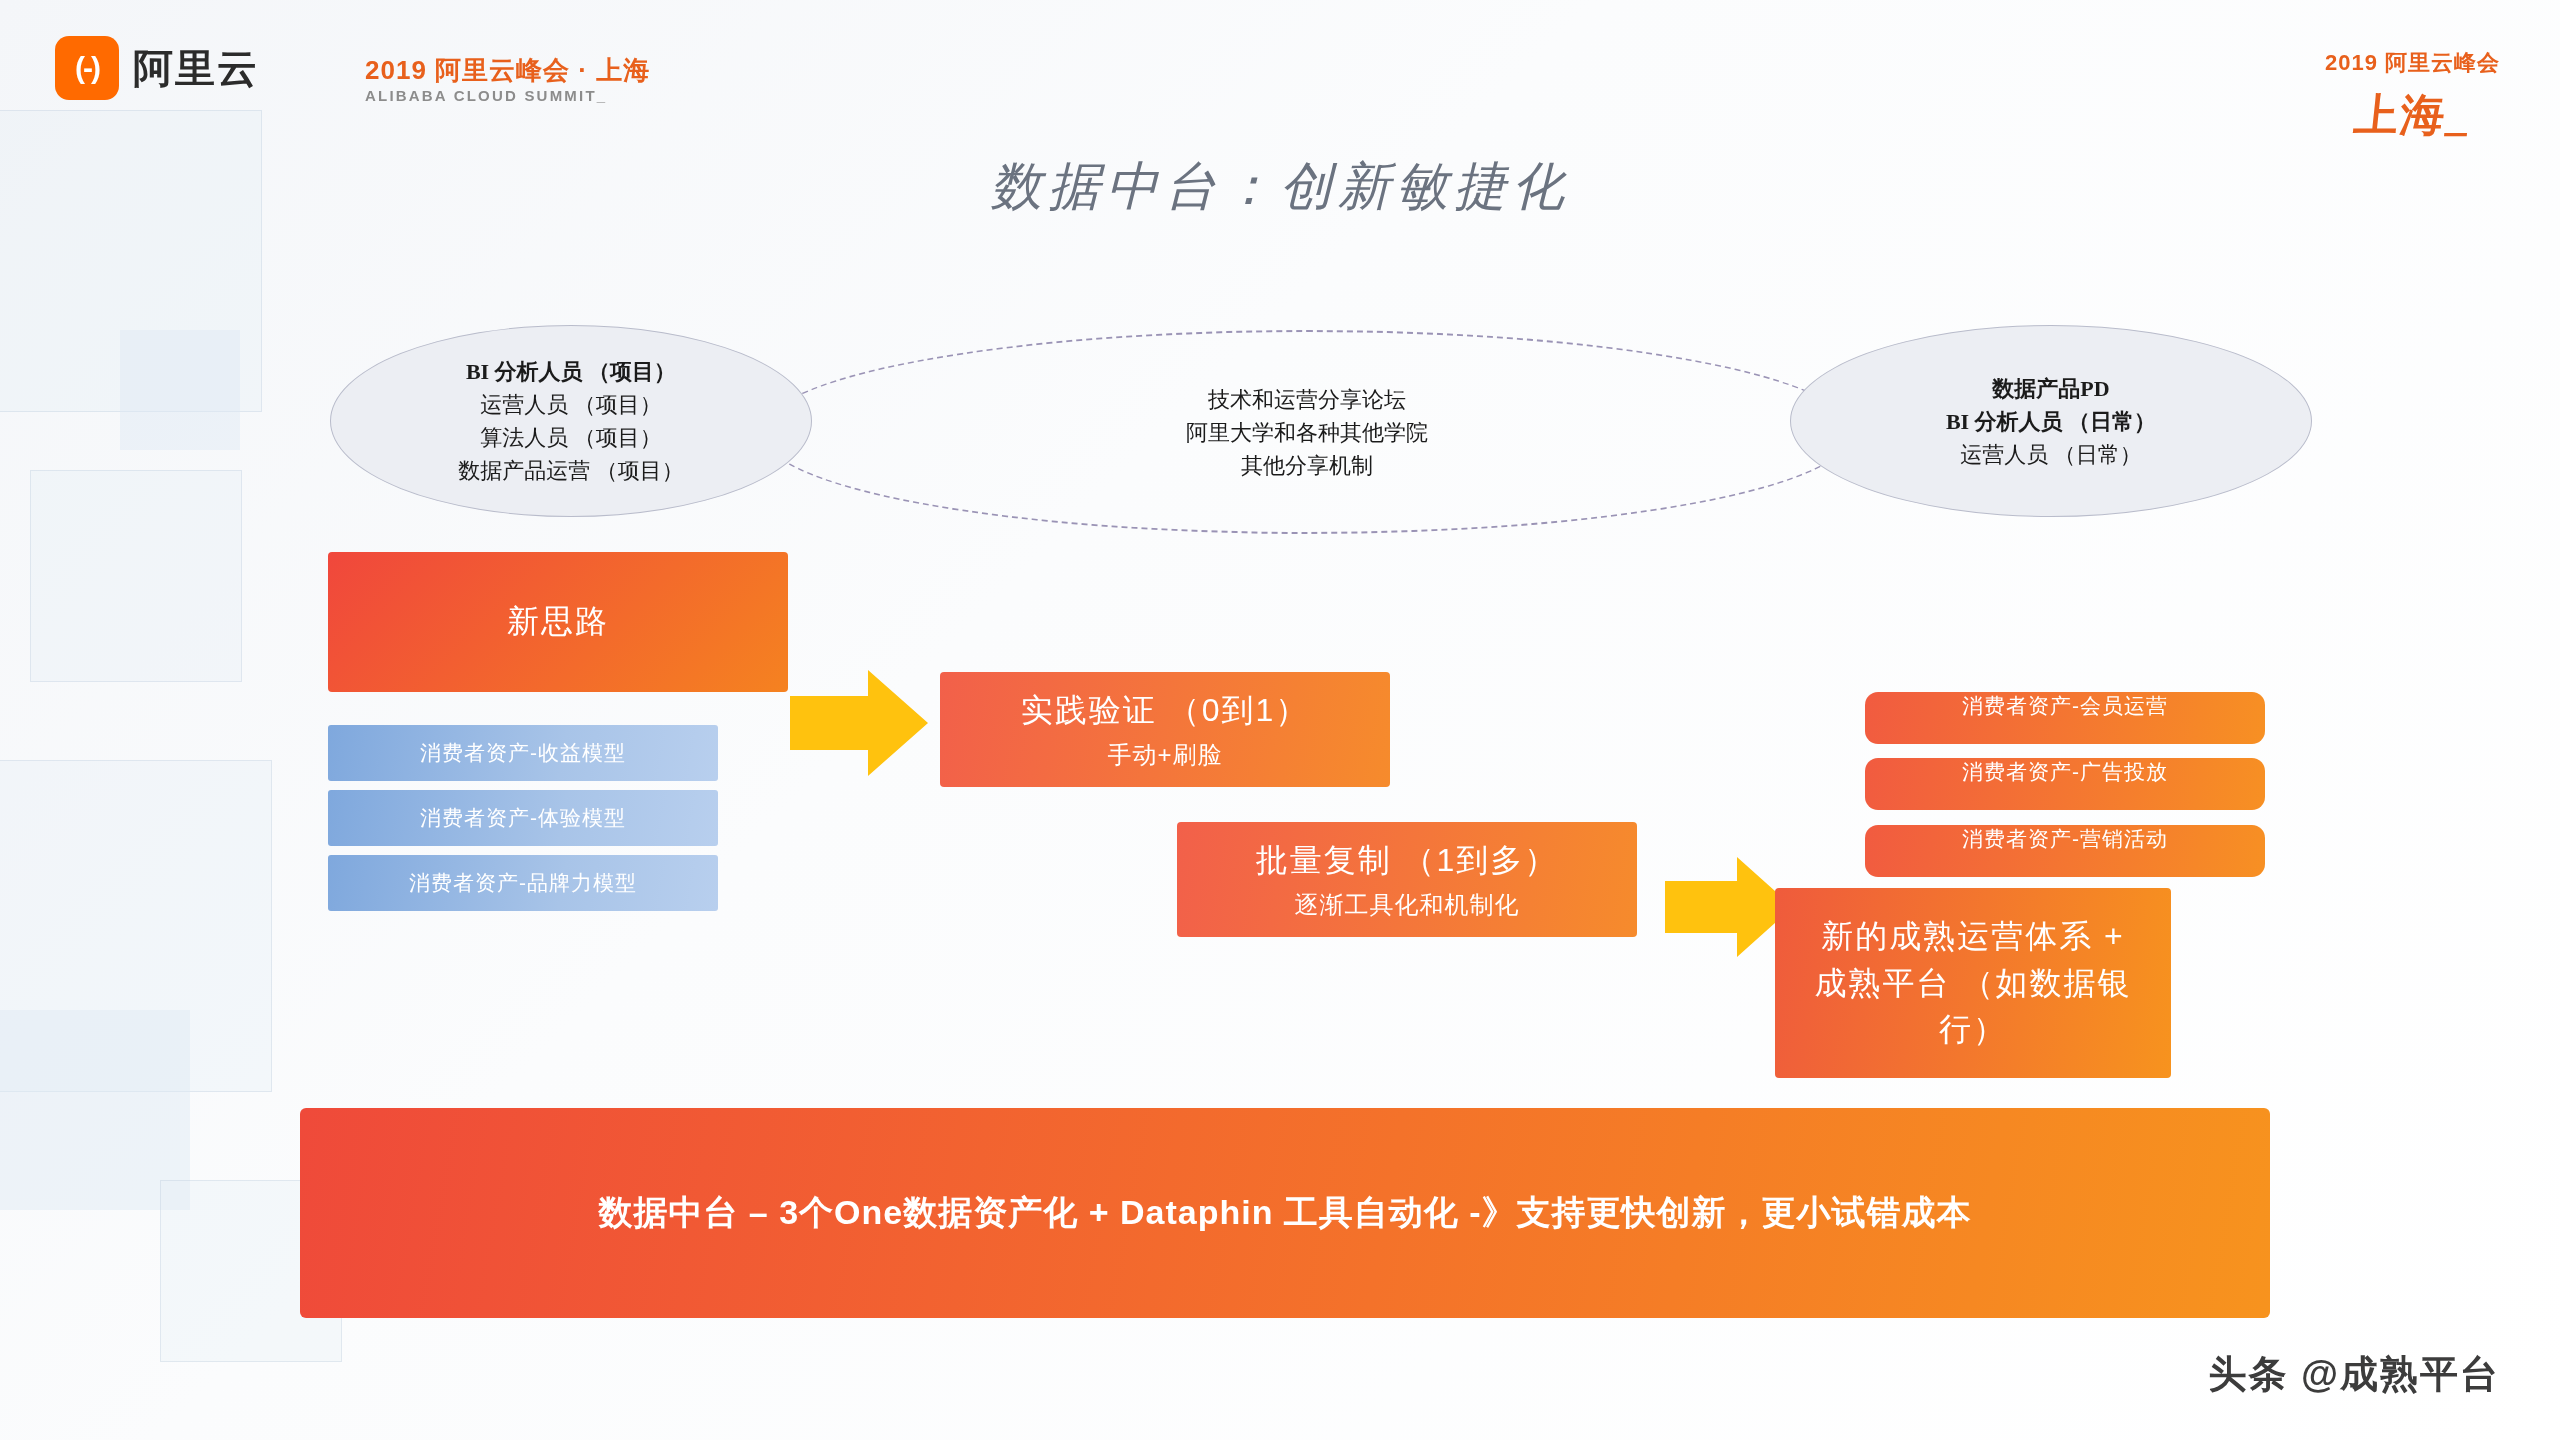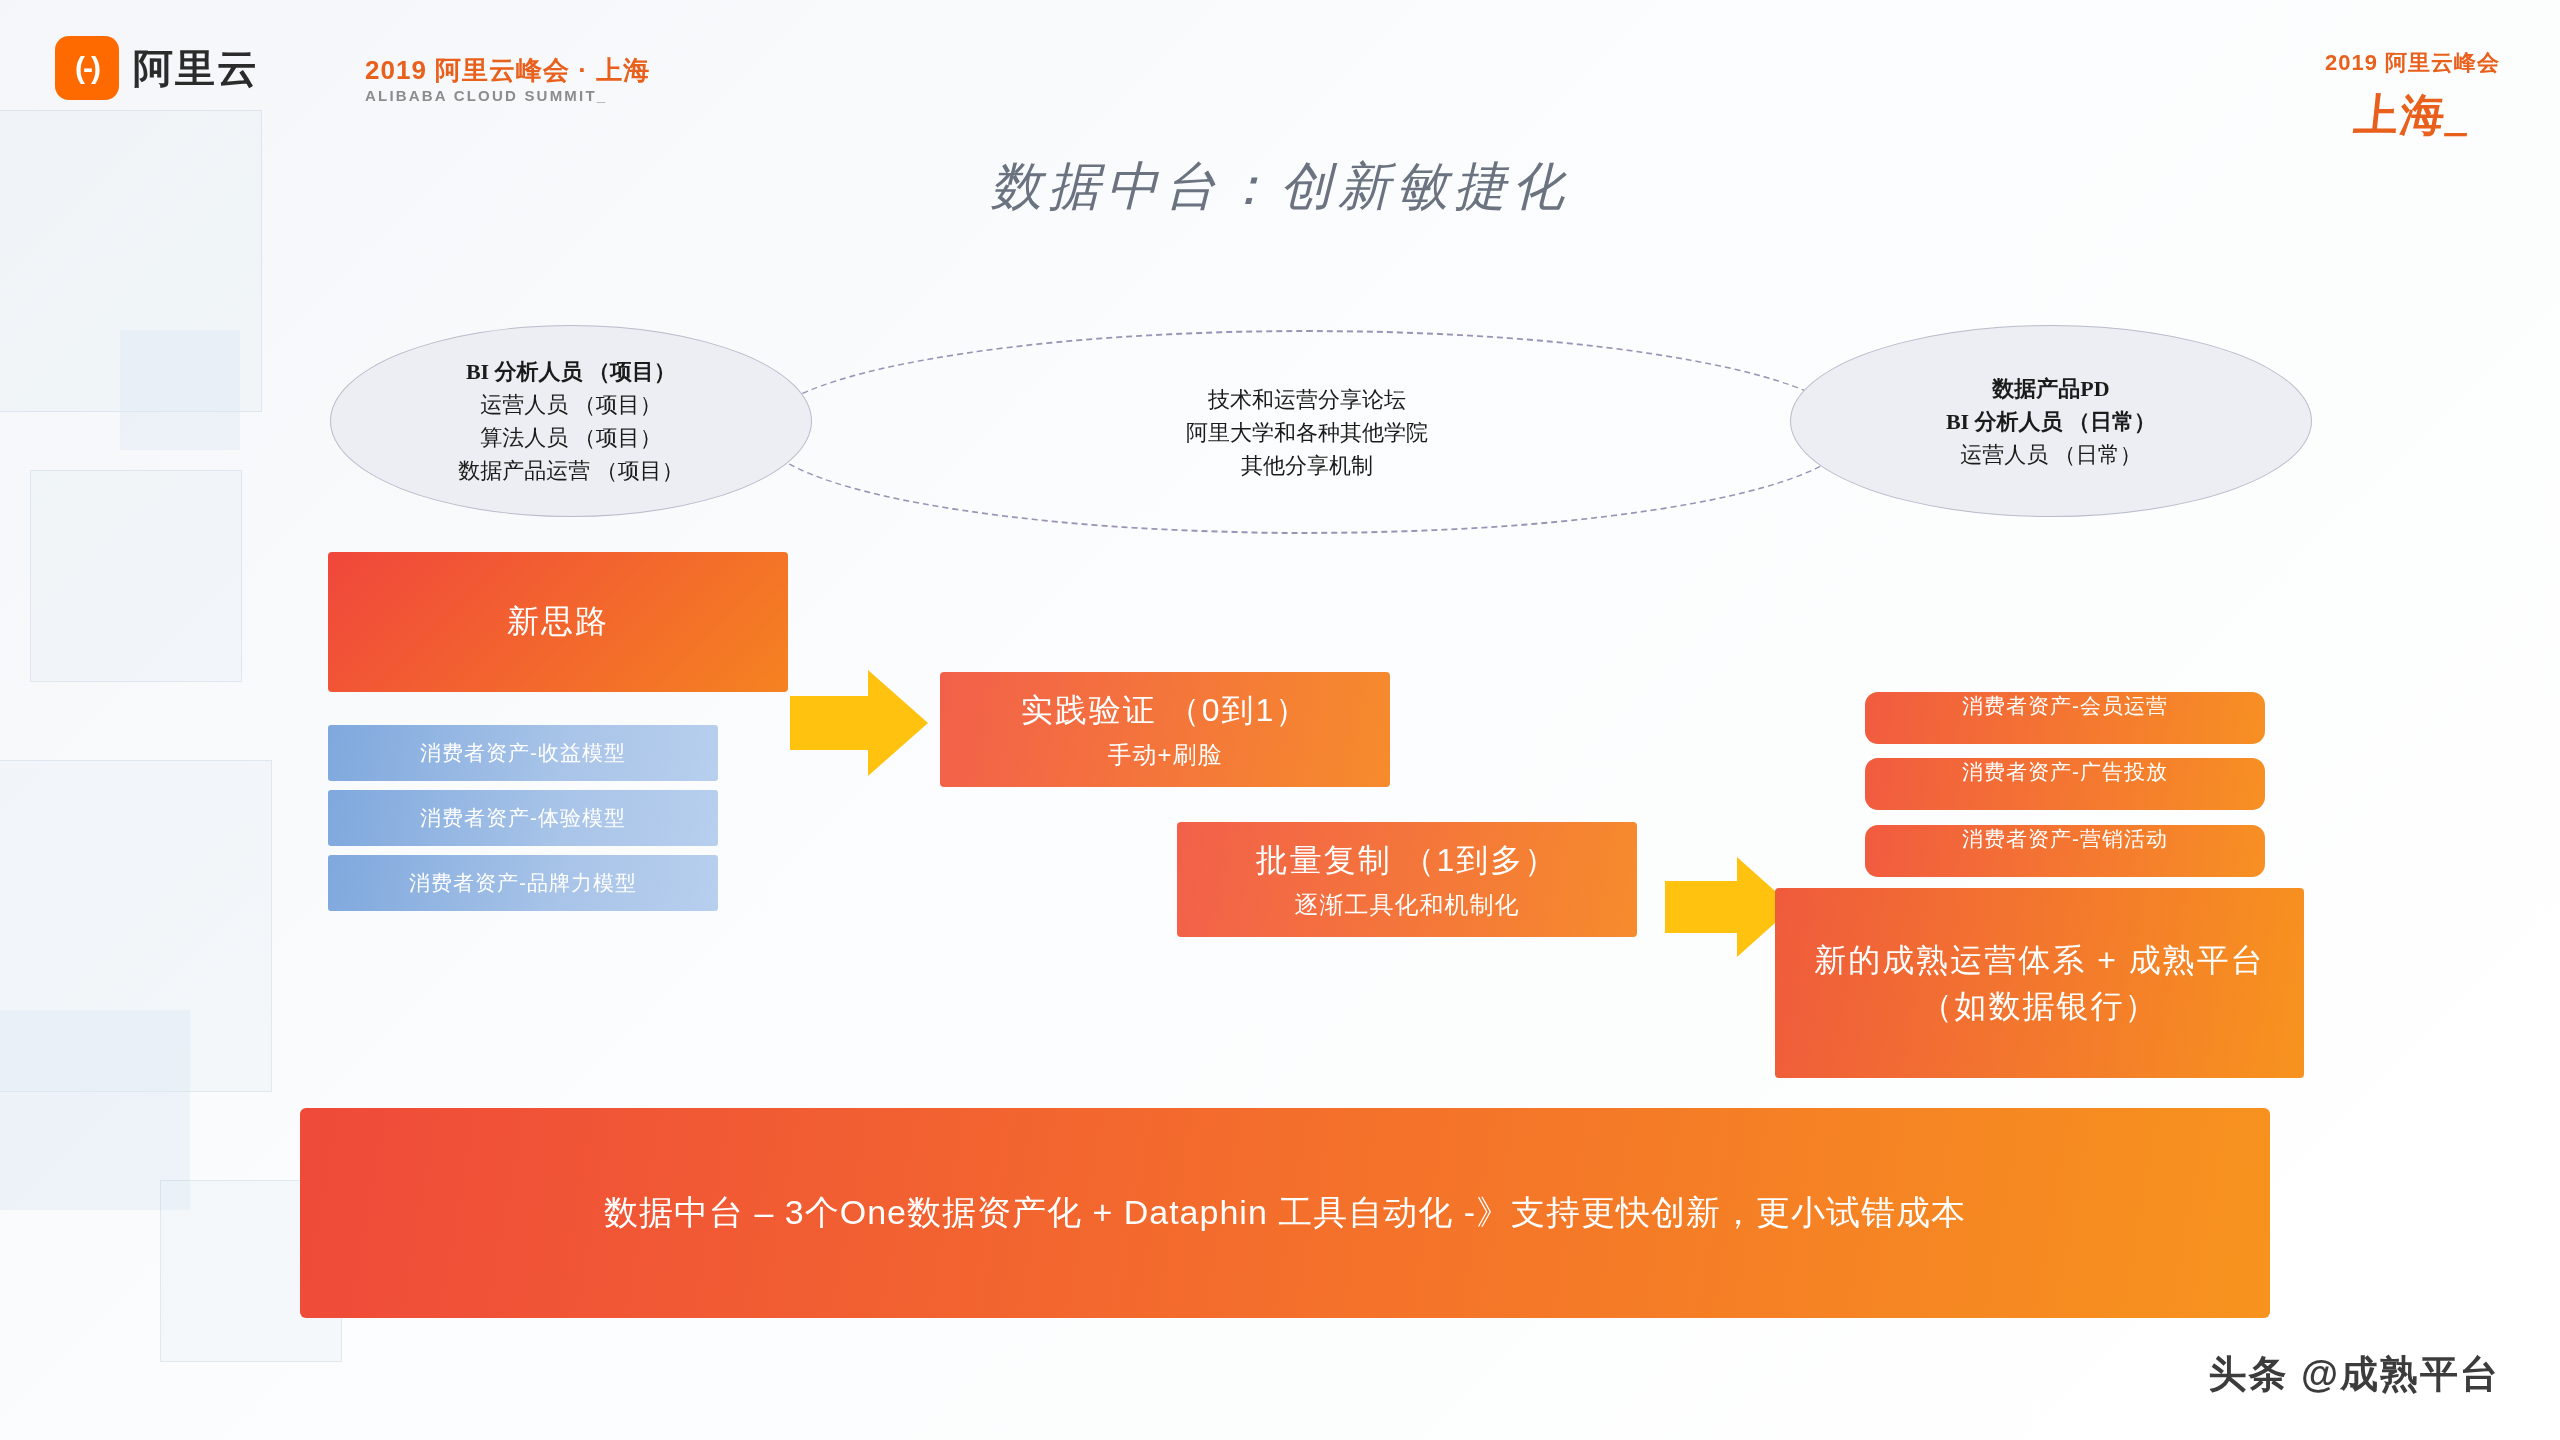--- a/index.html
+++ b/index.html
@@ -197,21 +197,21 @@
     top: 1108px;
     width: 1970px;
     height: 210px;
     border-radius: 6px;
     background: linear-gradient(100deg, #ef4a3a 0%, #f4722a 55%, #f7931e 100%);
     display: flex;
     align-items: center;
     justify-content: center;
     color: #fff;
     font-size: 34px;
-    font-weight: normal;
+    font-weight: bold;
     letter-spacing: 1px;
     text-align: center;
     padding: 15px 40px;
     box-sizing: border-box;
   }
 
   .watermark {
     position: absolute;
     right: 60px;
     bottom: 40px;
@@ -323,21 +323,21 @@
   <div class="small-orange" style="left:1865px; top:692px; width:400px; height:52px;">
     <span>消费者资产-会员运营</span>
   </div>
   <div class="small-orange" style="left:1865px; top:758px; width:400px; height:52px;">
     <span>消费者资产-广告投放</span>
   </div>
   <div class="small-orange" style="left:1865px; top:825px; width:400px; height:52px;">
     <span>消费者资产-营销活动</span>
   </div>
 
-  <div class="box grad-orange3" style="left:1775px; top:888px; width:529px; height:190px; padding:0 28px;">
+  <div class="box grad-orange3" style="left:1775px; top:888px; width:396px; height:190px; padding:0 28px;">
     <div class="line1" style="line-height:1.45;">新的成熟运营体系 + 成熟平台 （如数据银行）</div>
   </div>
 
   <div class="footer-bar">
     <span>数据中台 – 3个One数据资产化 + Dataphin 工具自动化 -》支持更快创新，更小试错成本</span>
   </div>
 
   <div class="watermark">
     <span class="wm-badge">头条 @成熟平台</span>
   </div>

